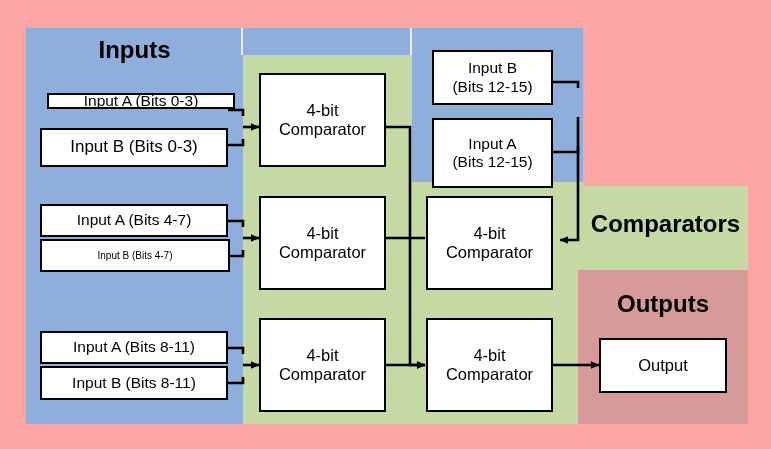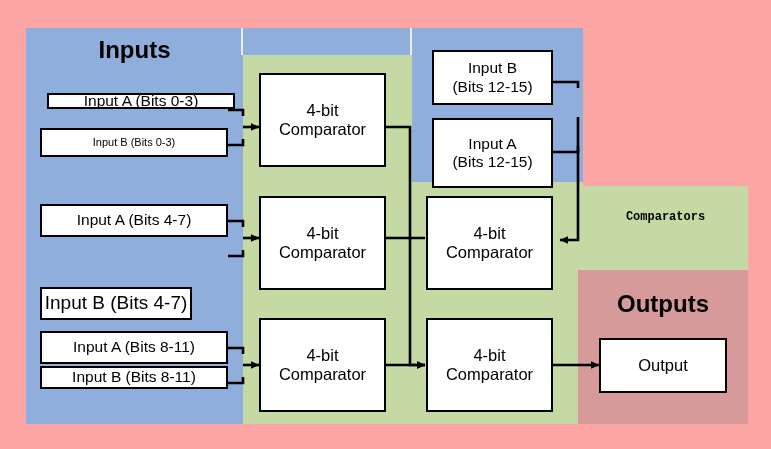--- a/index.html
+++ b/index.html
@@ -74,21 +74,21 @@
   <div class="panel" style="left:243px; top:55px; width:169px; height:369px; background:#C5D9A5;"></div>
   <div class="panel" style="left:412px; top:182px; width:171px; height:242px; background:#C5D9A5;"></div>
   <div class="panel" style="left:583px; top:186px; width:165px; height:84px; background:#C5D9A5;"></div>
 
   <div class="panel" style="left:578px; top:270px; width:170px; height:154px; background:#D79A9A;"></div>
 
   <div class="divider" style="left:241px; top:28px; width:2px; height:27px;"></div>
   <div class="divider" style="left:410px; top:28px; width:2px; height:27px;"></div>
 
   <div class="panel-label" style="left:26px; top:36px; width:217px; font-size:24px;">Inputs</div>
-  <div class="panel-label" style="left:583px; top:210px; width:165px; font-size:12px;font-family:Liberation Mono, monospace;">Comparators</div>
+  <div class="panel-label" style="left:583px; top:210px; width:165px; font-size:24px;">Comparators</div>
   <div class="panel-label" style="left:578px; top:290px; width:170px; font-size:24px;">Outputs</div>
 
   <svg class="wires" viewBox="0 0 771 449" width="771" height="449">
     <defs>
       <marker id="arrowR" markerWidth="9" markerHeight="9" refX="8.2" refY="4.5" orient="auto" markerUnits="userSpaceOnUse">
         <path d="M0,0.6 L8.6,4.5 L0,8.4 Z" fill="#000000"></path>
       </marker>
       <marker id="arrowL" markerWidth="9" markerHeight="9" refX="8.2" refY="4.5" orient="auto" markerUnits="userSpaceOnUse">
         <path d="M0,0.6 L8.6,4.5 L0,8.4 Z" fill="#000000"></path>
       </marker>
@@ -117,35 +117,35 @@
       <path d="M553,152 L578,152 L578,146"></path>
       <path d="M578,117 L578,240 L560,240" marker-end="url(#arrowL)"></path>
 
       <path d="M553,365 L599,365" marker-end="url(#arrowR)"></path>
     </g>
   </svg>
 
   <div class="node" style="left:40px; top:93px; width:188px; height:16px; font-size:15.5px;margin-left:7px;">
     <span class="node-text">Input A (Bits 0-3)</span>
   </div>
-  <div class="node" style="left:40px; top:128px; width:188px; height:29px; font-size:11px;">
+  <div class="node" style="left:40px; top:128px; width:188px; height:39px; font-size:17px;">
     <span class="node-text">Input B (Bits 0-3)</span>
   </div>
 
   <div class="node" style="left:40px; top:204px; width:188px; height:33px; font-size:15.5px;">
     <span class="node-text">Input A (Bits 4-7)</span>
   </div>
-  <div class="node" style="left:40px; top:239px; width:152px; height:33px; font-size:19px;margin-top:48px;">
+  <div class="node" style="left:40px; top:239px; width:190px; height:33px; font-size:10px;">
     <span class="node-text">Input B (Bits 4-7)</span>
   </div>
 
   <div class="node" style="left:40px; top:331px; width:188px; height:33px; font-size:15.5px;">
     <span class="node-text">Input A (Bits 8-11)</span>
   </div>
-  <div class="node" style="left:40px; top:366px; width:188px; height:23px; font-size:15.5px;">
+  <div class="node" style="left:40px; top:366px; width:188px; height:34px; font-size:15.5px;">
     <span class="node-text">Input B (Bits 8-11)</span>
   </div>
 
   <div class="node" style="left:432px; top:50px; width:121px; height:55px; font-size:15.5px; flex-direction:column;">
     <span class="node-text">Input B</span>
     <span class="node-text">(Bits 12-15)</span>
   </div>
   <div class="node" style="left:432px; top:118px; width:121px; height:70px; font-size:15.5px; flex-direction:column;">
     <span class="node-text">Input A</span>
     <span class="node-text">(Bits 12-15)</span>

